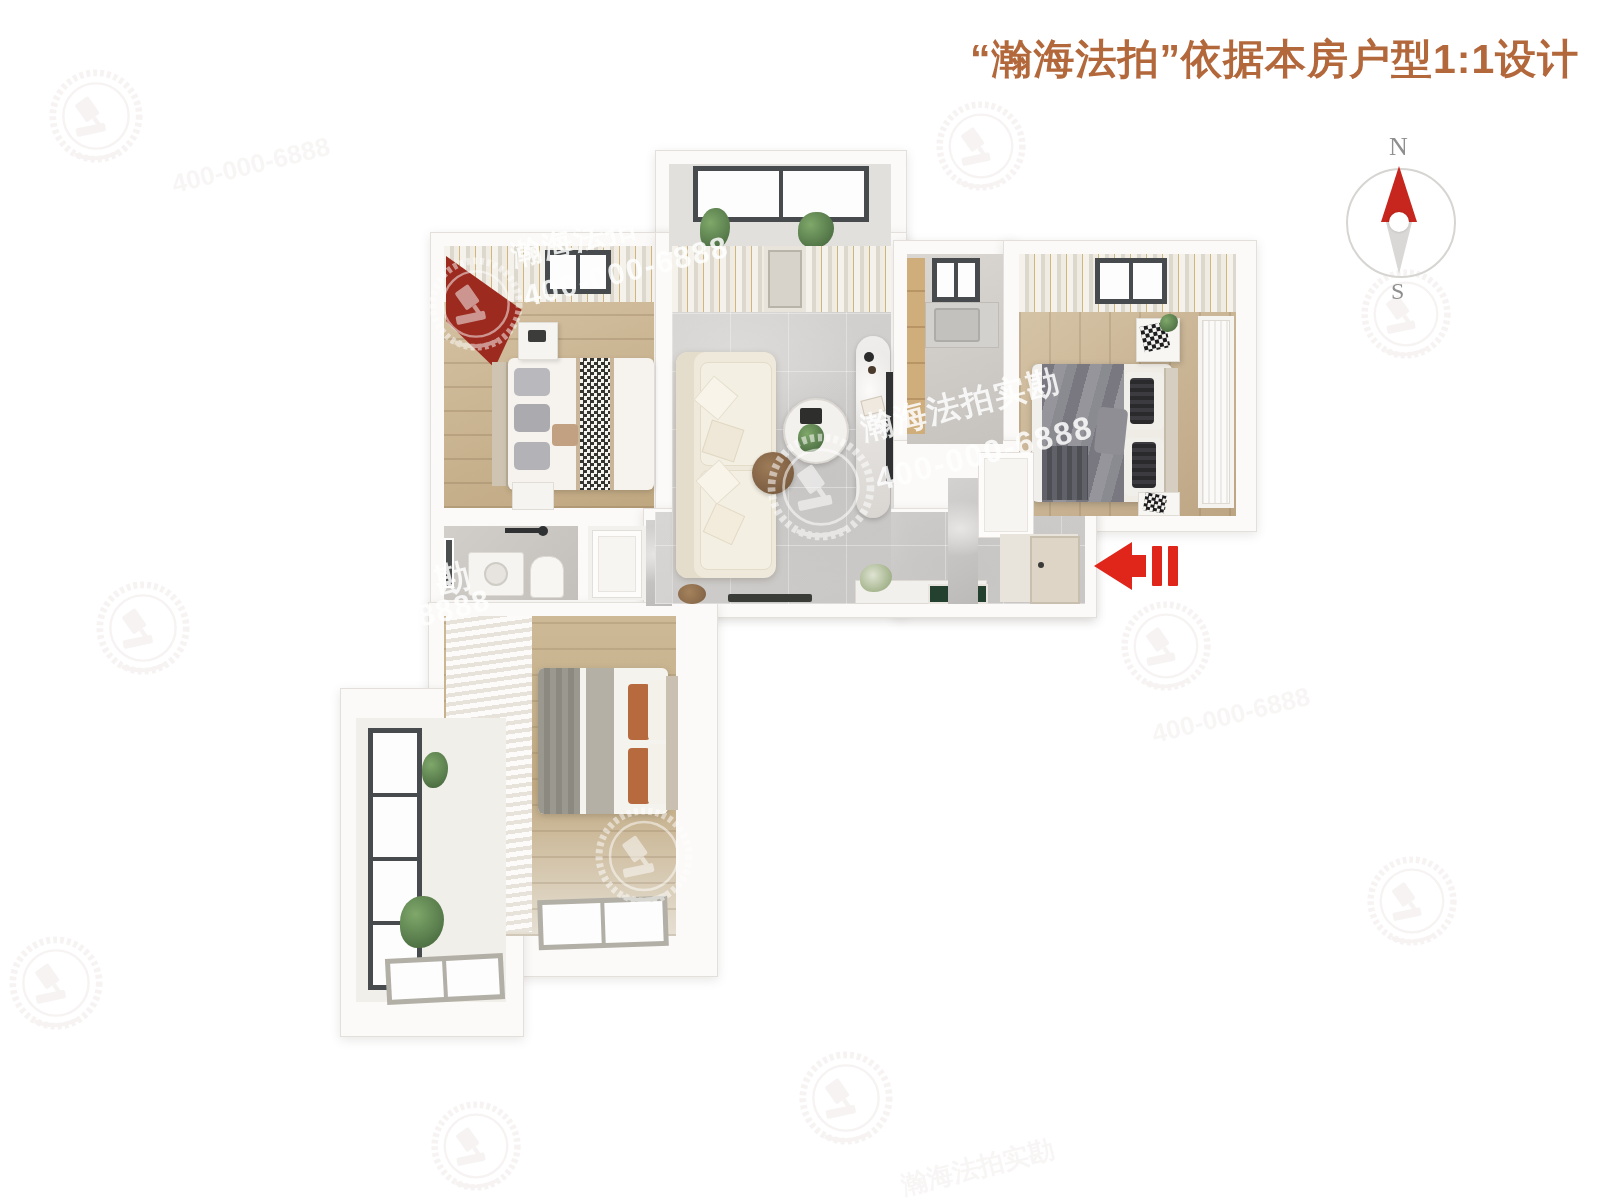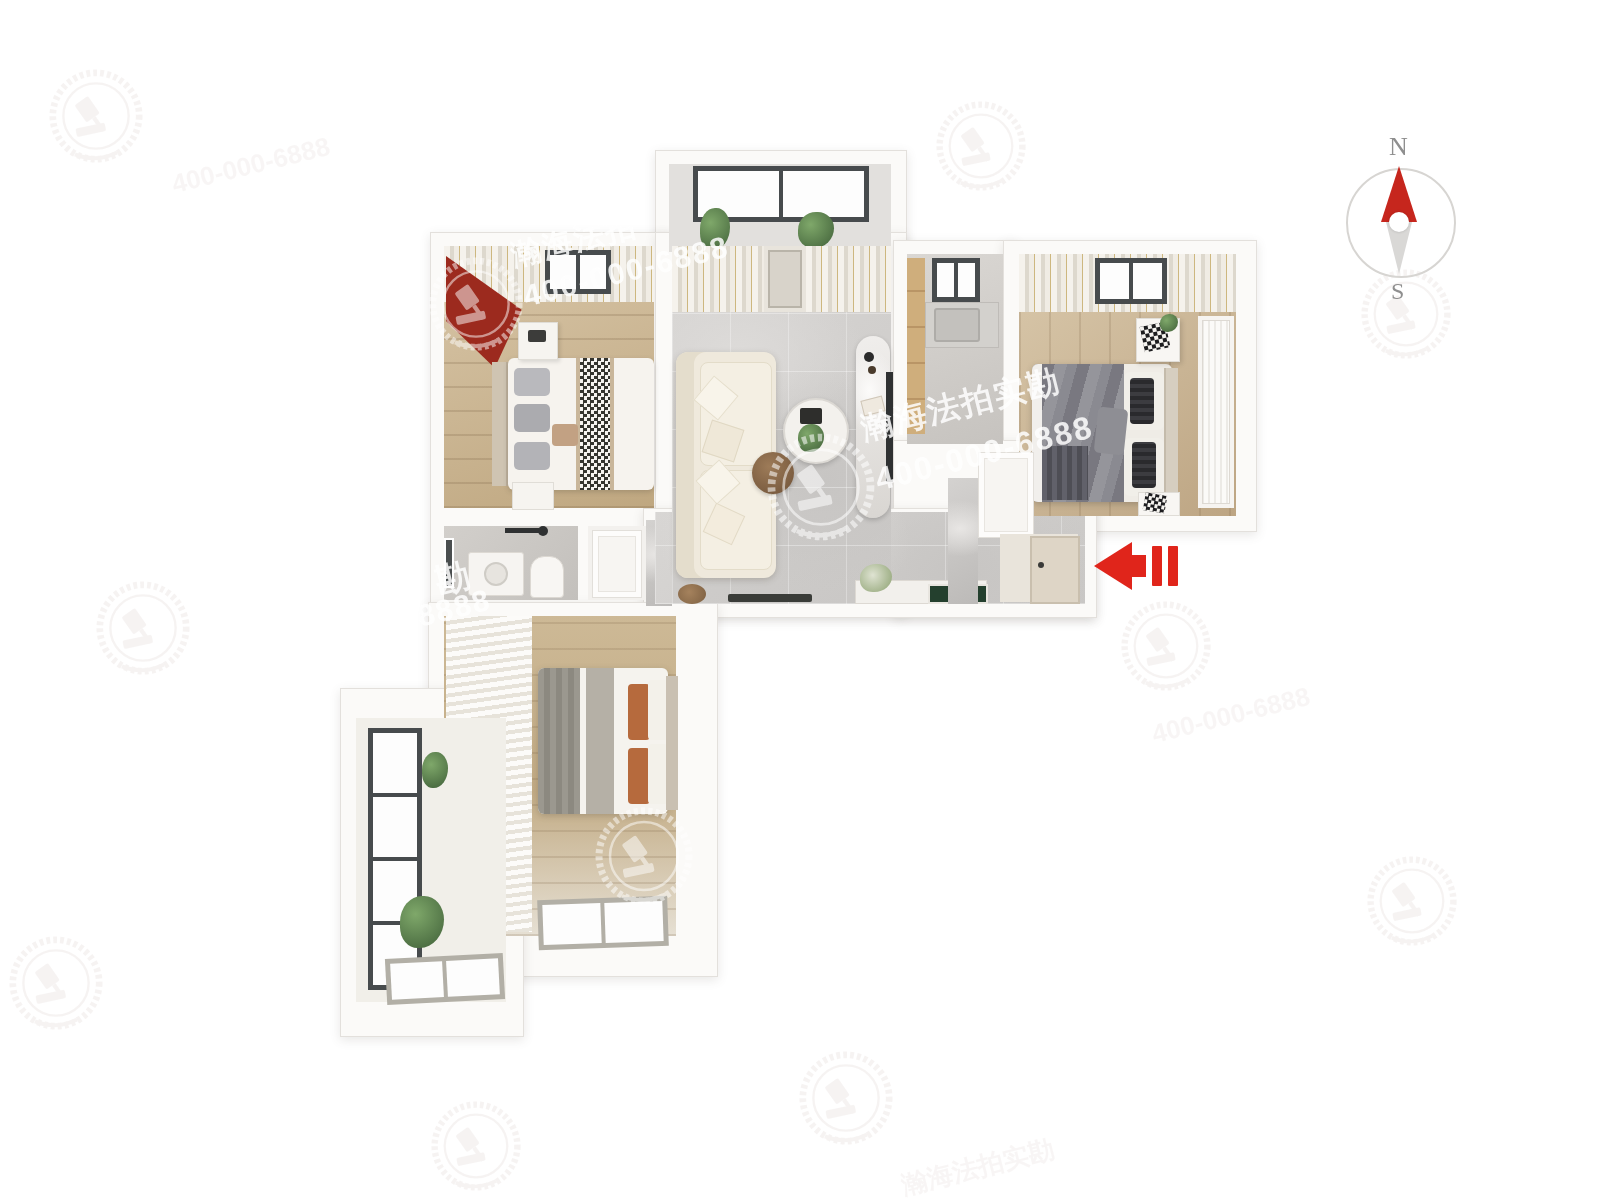--- a/index.html
+++ b/index.html
@@ -259,20 +259,21 @@
   <div class="wm-text" style="left:436px;top:560px;font-size:34px">勘</div>
   <div class="wm-text" style="left:418px;top:600px;font-size:30px">8888</div>
 
   <div class="abs" style="left:1094px;top:542px;display:flex;align-items:center">
     <div class="arrow-head"></div>
     <div style="width:14px;height:22px;background:#e0251b"></div>
     <div class="arrow-bar" style="margin-left:6px"></div>
     <div class="arrow-bar" style="margin-left:6px"></div>
   </div>
 
+  <div class="title">“瀚海法拍”依据本房户型1:1设计</div>
 
   <div class="abs" style="left:1336px;top:132px;width:128px;height:180px">
     <span class="compass-letter" style="left:53px;top:0;font-size:26px">N</span>
     <div class="dial" style="left:10px;top:36px;width:106px;height:106px"></div>
     <div class="needle-n" style="left:45px;top:34px"></div>
     <div class="needle-s" style="left:50px;top:90px"></div>
     <div class="hub" style="left:53px;top:80px"></div>
     <span class="compass-letter" style="left:55px;top:146px;font-size:24px">S</span>
   </div>
 

